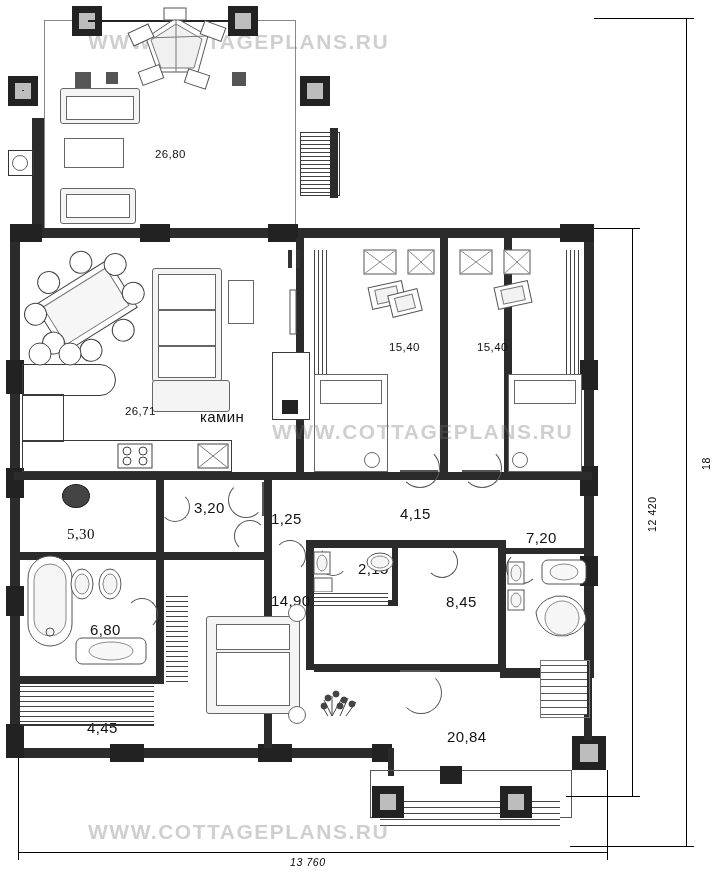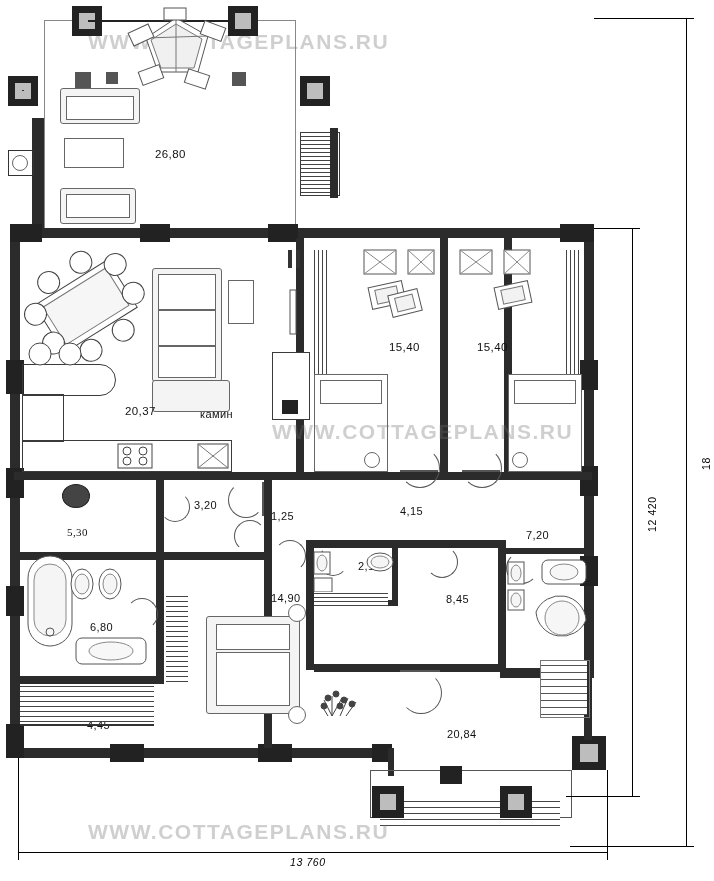--- a/index.html
+++ b/index.html
@@ -7,21 +7,21 @@
   #plan{position:relative;width:714px;height:881px;background:#ffffff;overflow:hidden;}
 
   
   .wall{position:absolute;background:#2b2b2b;}
   .wall-thin{position:absolute;background:#333;}
   .outline{position:absolute;border:1px solid #3a3a3a;background:transparent;}
   .hatch{position:absolute;
      background-image:repeating-linear-gradient(90deg,#444 0px,#444 1px,#fff 1px,#fff 4px);}
   .hatch-h{position:absolute;
      background-image:repeating-linear-gradient(0deg,#444 0px,#444 1px,#fff 1px,#fff 4px);}
-  .label{position:absolute;font-size:11px;color:#111;letter-spacing:.4px;white-space:nowrap;}
+  .label{position:absolute;font-size:15px;color:#111;letter-spacing:.4px;white-space:nowrap;}
   .label.big{font-size:11.5px;}
   .dim-line{position:absolute;background:#000;}
   .dim-text{position:absolute;font-size:10.5px;color:#000;letter-spacing:.6px;}
   .dim-text.vert{transform-origin:0 0;transform:rotate(-90deg);}
   .tick{position:absolute;background:#000;width:1px;}
   .tickh{position:absolute;background:#000;height:1px;}
 
   .wm{position:absolute;font-size:21px;font-weight:bold;color:rgba(110,110,110,.33);
       letter-spacing:1.5px;white-space:nowrap;font-family:"Liberation Sans",sans-serif;}
 
@@ -175,21 +175,21 @@
   <div class="furn" style="left:228px;top:280px;width:24px;height:42px;"></div>
 
   <div class="outline" style="left:272px;top:352px;width:36px;height:66px;background:#fff;"></div>
   <div class="dark-sq" style="left:282px;top:400px;width:16px;height:14px;"></div>
   <div class="wall-thin" style="left:288px;top:250px;width:4px;height:18px;"></div>
   <div class="wall-thin" style="left:296px;top:250px;width:4px;height:18px;"></div>
   <svg style="left:288px;top:290px;width:12px;height:44px;">
     <rect x="2" y="0" width="6" height="44" fill="#fff" stroke="#555"></rect>
   </svg>
 
-  <div class="label big" style="left:125px;top:405px;">20,37</div>
+  <div class="label big" style="left:125px;top:405px;">26,71</div>
   <div class="label" style="left:200px;top:408px;">камин</div>
 
   <div class="hatch" style="left:314px;top:250px;width:14px;height:208px;"></div>
   <div class="furn" style="left:314px;top:374px;width:72px;height:96px;"></div>
   <div class="furn" style="left:320px;top:380px;width:60px;height:22px;"></div>
   <div class="circle" style="left:364px;top:452px;width:14px;height:14px;"></div>
   <svg style="left:364px;top:250px;width:74px;height:60px;">
     <rect x="0" y="0" width="32" height="24" fill="#fff" stroke="#555"></rect>
     <line x1="0" y1="0" x2="32" y2="24" stroke="#888"></line>
       <line x1="32" y1="0" x2="0" y2="24" stroke="#888"></line>

